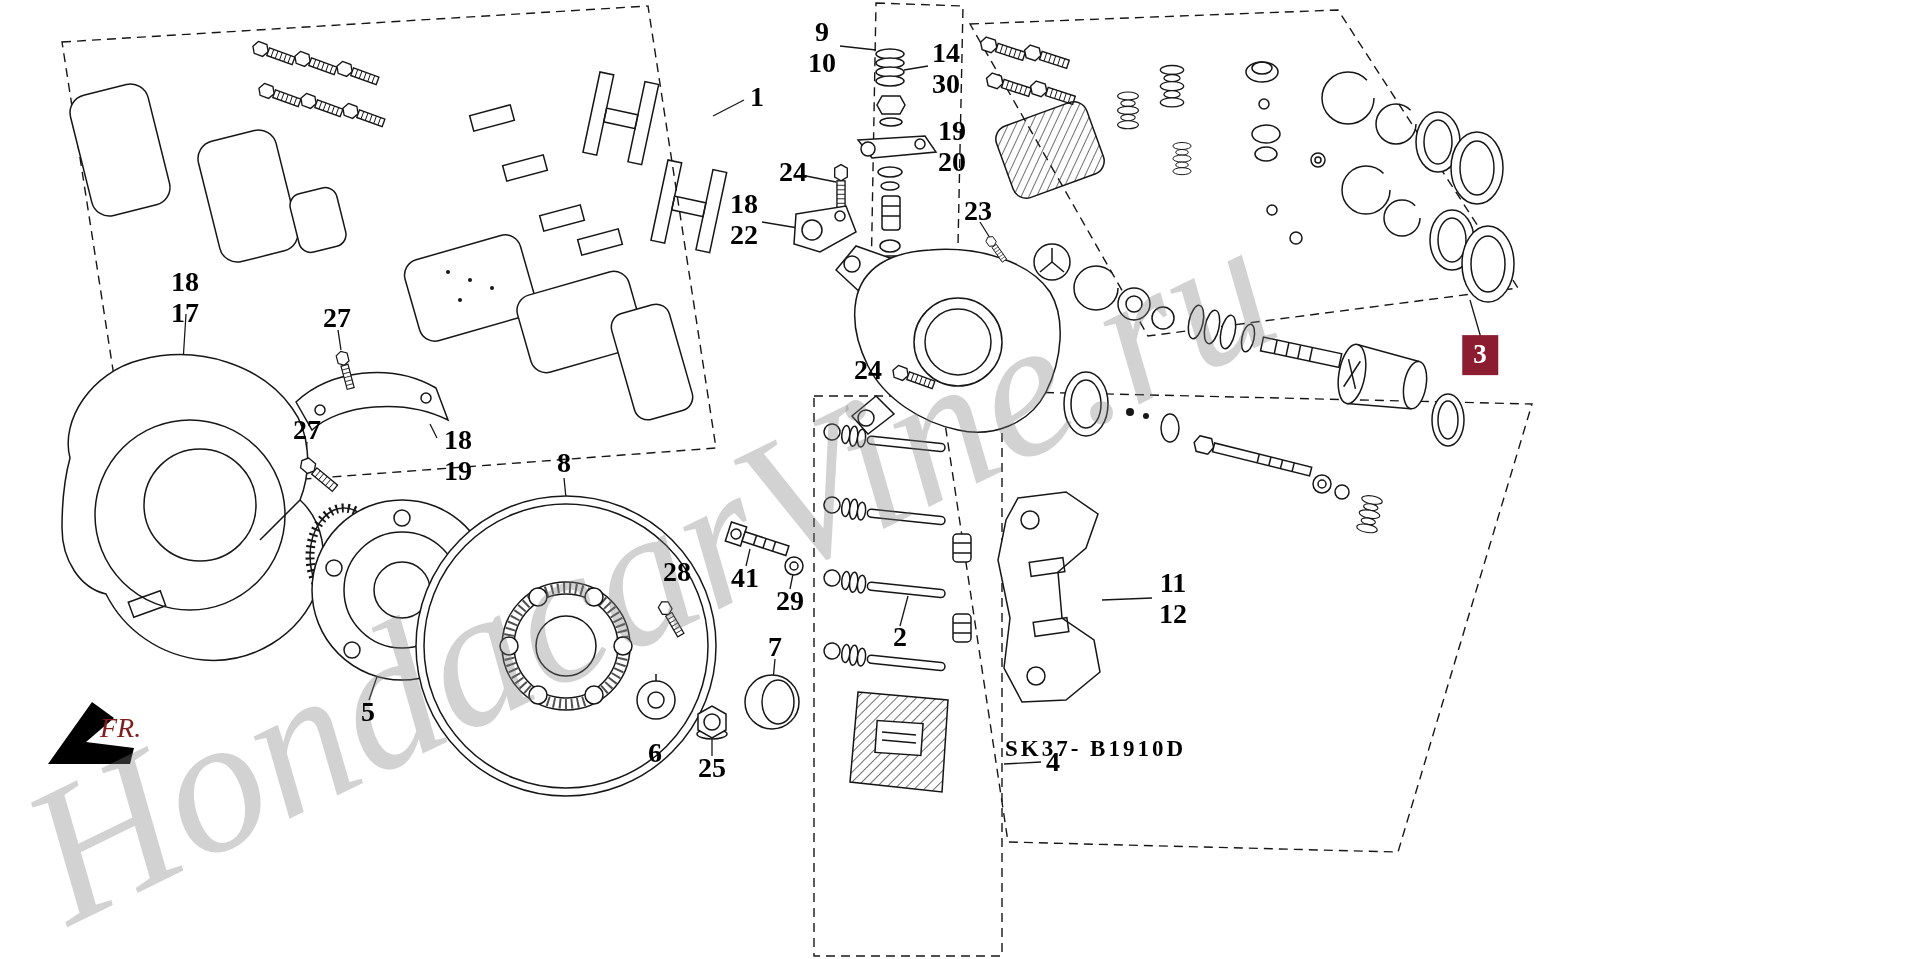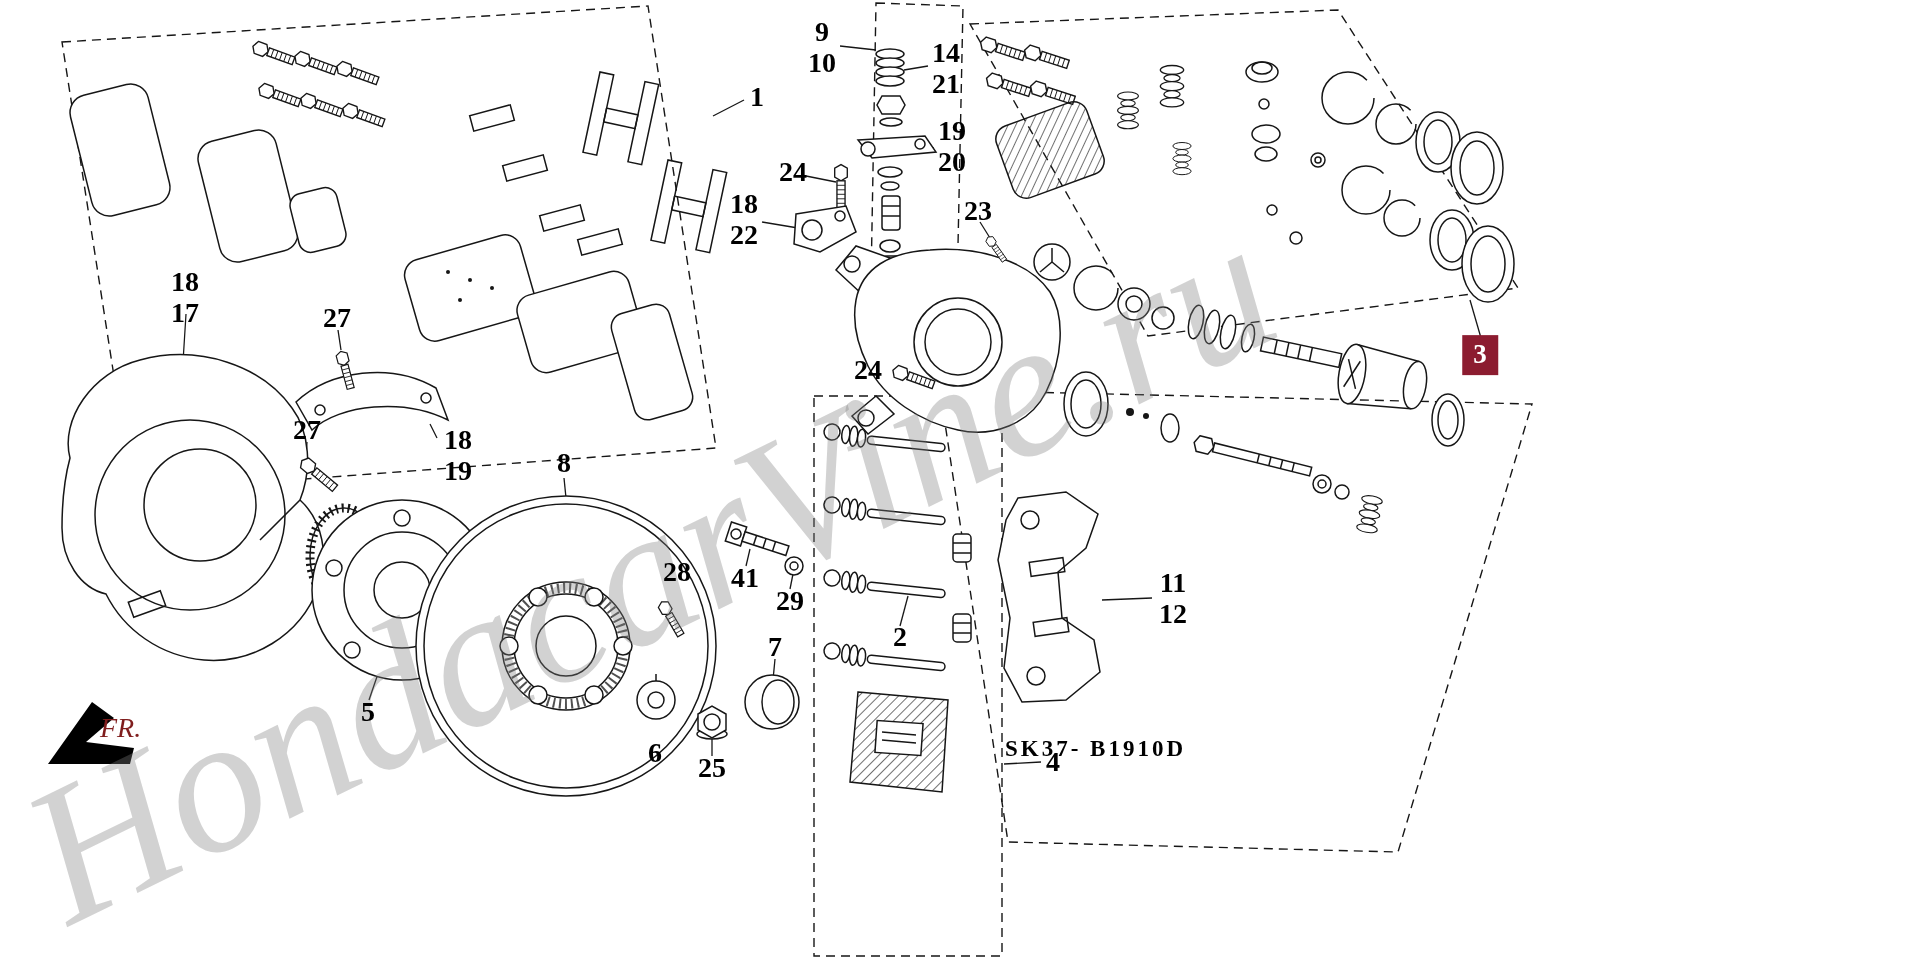--- a/index.html
+++ b/index.html
@@ -401,21 +401,21 @@
       <path d="M48,764 L92,702 L114,718 L86,742 L134,748 L130,764 Z" fill="#000"></path>
     </g>
   </svg>
 
   <div class="watermark">HondacarVine.ru</div>
 
   <div class="callout" style="left:757px;top:97px">1</div>
   <div class="callout" style="left:822px;top:47px">9
 10</div>
   <div class="callout" style="left:946px;top:68px">14
-21</div>
+30</div>
   <div class="callout" style="left:952px;top:146px">19
 20</div>
   <div class="callout" style="left:793px;top:172px">24</div>
   <div class="callout" style="left:744px;top:219px">18
 22</div>
   <div class="callout" style="left:978px;top:211px">23</div>
   <div class="callout" style="left:185px;top:297px">18
 17</div>
   <div class="callout" style="left:337px;top:318px">27</div>
   <div class="callout" style="left:868px;top:370px">24</div>

